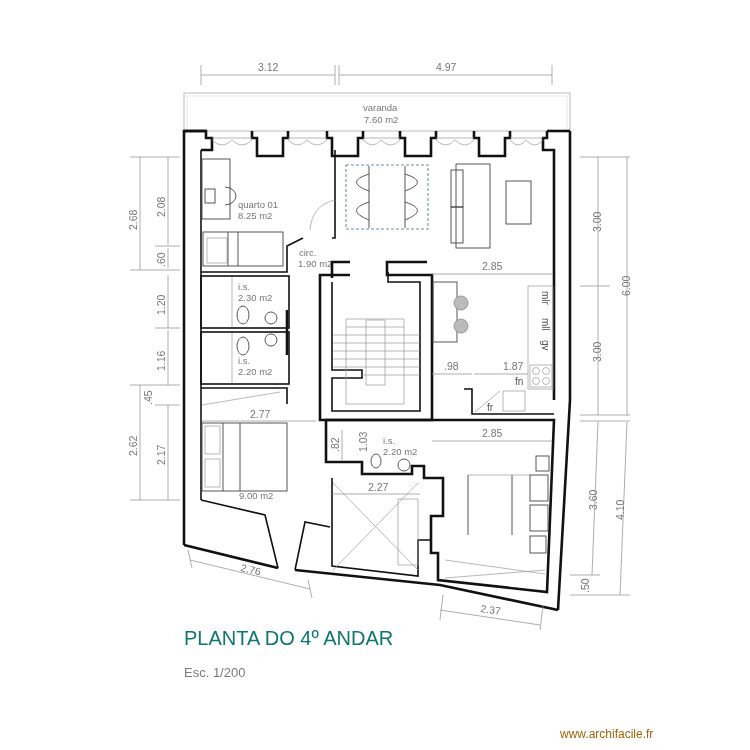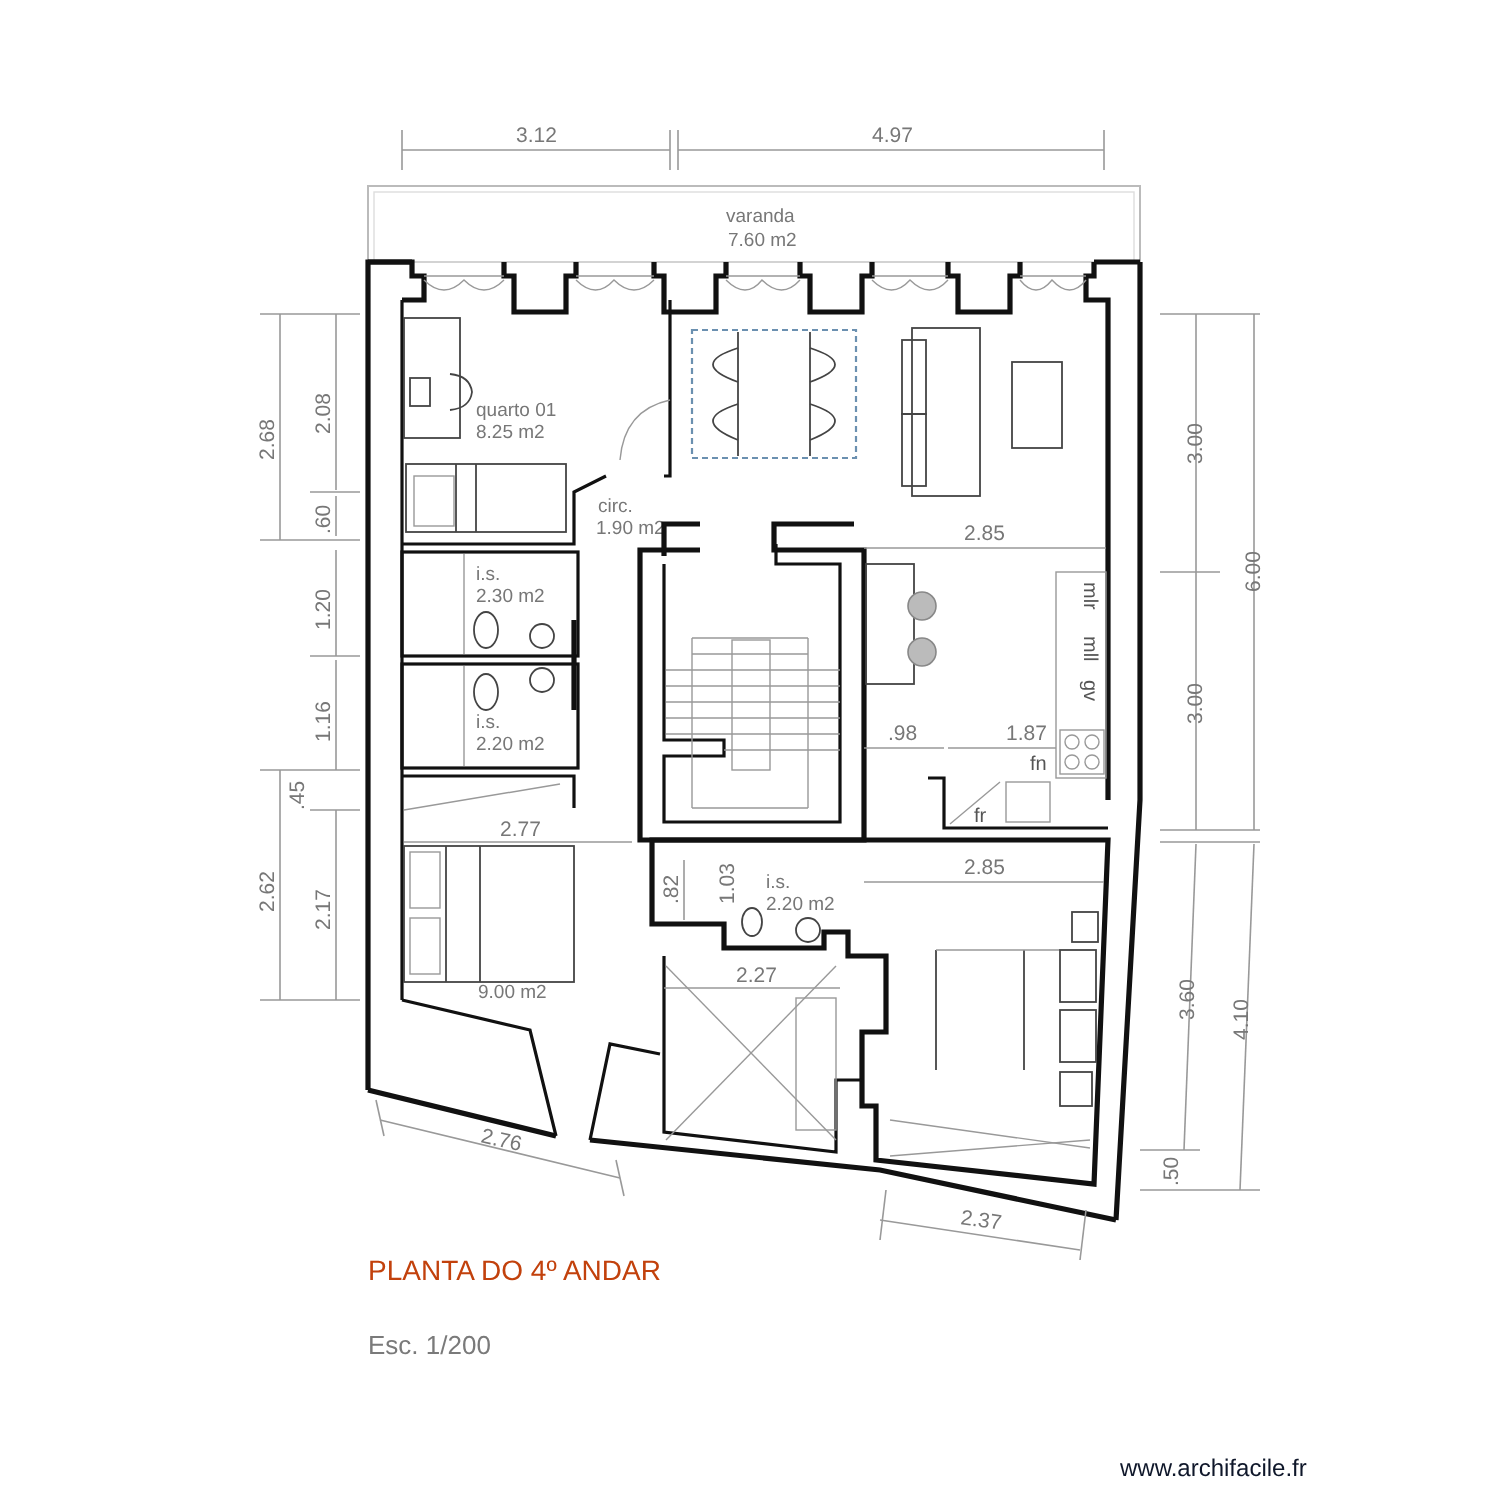--- a/index.html
+++ b/index.html
@@ -6,23 +6,23 @@
   body { width:750px; height:750px; position:relative; overflow:hidden; font-family:"Liberation Sans", sans-serif; }
   #plan { position:absolute; left:0; top:0; width:750px; height:750px; }
   .wall { fill:none; stroke:#111; stroke-width:2.6; stroke-linejoin:miter; }
   .wall-thin { fill:none; stroke:#111; stroke-width:1.6; }
   .furn { fill:none; stroke:#444; stroke-width:0.9; }
   .furn-light { fill:none; stroke:#999; stroke-width:0.7; }
   .dim { stroke:#999; stroke-width:0.8; fill:none; }
   .dimtxt { fill:#777; font-size:10.5px; font-family:"Liberation Sans", sans-serif; }
   .roomtxt { fill:#777; font-size:9.5px; font-family:"Liberation Sans", sans-serif; }
   .applbl { fill:#555; font-size:10px; font-family:"Liberation Sans", sans-serif; }
-  .title { position:absolute; left:184px; top:627px; font-size:14px; color:#c2410c; }
+  .title { position:absolute; left:184px; top:627px; font-size:20px; color:#0f766e; }
   .scale { position:absolute; left:184px; top:665px; font-size:13px; color:#7a7a7a; }
-  .watermark { position:absolute; left:560px; top:727px; font-size:12px; color:#0f172a; }
+  .watermark { position:absolute; left:560px; top:727px; font-size:12px; color:#a16207; }
 </style>
 </head>
 <body>
 
 <svg id="plan" viewBox="0 0 750 750" xmlns="http://www.w3.org/2000/svg">
 
   <g>
     <line class="dim" x1="201" y1="75" x2="335" y2="75"></line>
     <line class="dim" x1="339" y1="75" x2="552" y2="75"></line>
     <line class="dim" x1="201" y1="65" x2="201" y2="85"></line>

